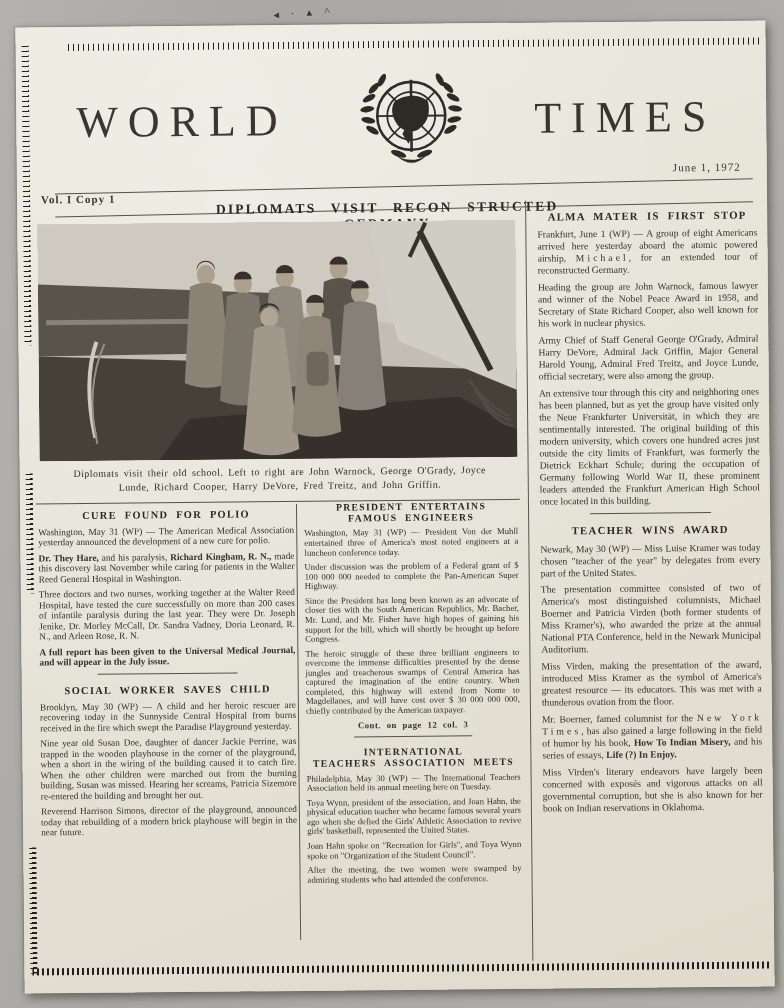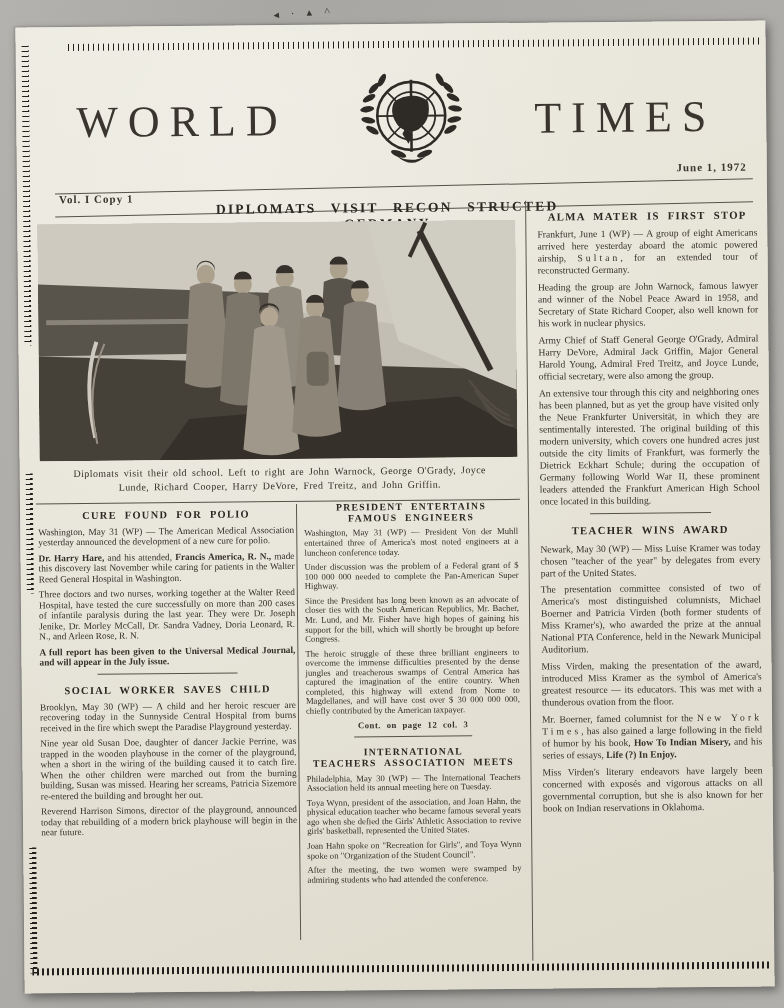--- a/index.html
+++ b/index.html
@@ -28,22 +28,22 @@
   .ink-marks{position:absolute;left:258px;top:-19px;color:#3a3631;font-size:11px;letter-spacing:12px;transform:rotate(-4deg);}
 
   
   .masthead{position:absolute;left:60px;top:40px;width:640px;height:110px;display:flex;align-items:center;justify-content:space-between;}
   .mast-title{font-size:44px;letter-spacing:10px;color:#3a362f;font-weight:normal;}
   .logo{width:110px;height:110px;flex:0 0 auto;margin:0 26px;}
 
   .rule{position:absolute;height:0;border-top:1.4px solid #55524a;}
   .rule-a{left:38px;right:14px;top:162px;transform:rotate(-0.7deg);}
   .rule-b{left:38px;right:14px;top:185px;transform:rotate(-0.7deg);}
-  .date-line{position:absolute;right:20px;top:140px;font-size:11px;font-weight:bold;letter-spacing:1px;color:#3a362f;}
-  .vol-line{position:absolute;left:42px;top:166px;font-size:11px;font-weight:bold;letter-spacing:1px;color:#3a362f;}
+  .date-line{position:absolute;right:26px;top:140px;font-size:11px;font-weight:normal;letter-spacing:1px;color:#3a362f;}
+  .vol-line{position:absolute;left:24px;top:166px;font-size:11px;font-weight:bold;letter-spacing:1px;color:#3a362f;}
 
   .headline{position:absolute;left:150px;top:176px;width:440px;text-align:center;
     font-size:13.5px;font-weight:bold;letter-spacing:2.2px;word-spacing:9px;color:#2b2823;}
 
   
   .photo{position:absolute;left:20px;top:197px;width:478px;height:237px;overflow:hidden;
     box-shadow:0 0 0 1px rgba(90,86,78,.25) inset;}
   .photo svg{display:block;width:100%;height:100%;}
   .caption{position:absolute;left:48px;top:440px;width:424px;text-align:center;
     font-size:10px;line-height:1.35;letter-spacing:.4px;word-spacing:2px;color:#343028;}
@@ -179,21 +179,21 @@
 
   <div class="divider div-lm"></div>
   <div class="divider div-mr"></div>
 
   <div class="col col-left">
       <div class="article">
         <div class="article-title">
           <div>CURE FOUND FOR POLIO</div>
         </div>
         <p class="article-para"><span>Washington, May 31 (WP) — The American Medical Association yesterday announced the development of a new cure for polio.</span></p>
-        <p class="article-para"><span class="b">Dr. Harry Hare,</span><span> and his attended, </span><span class="b">Francis America, R. N.,</span><span> made this discovery last November while caring for patients in the Walter Reed General Hospital in Washington.</span></p>
+        <p class="article-para"><span class="b">Dr. They Hare,</span><span> and his paralysis, </span><span class="b">Richard Kingham, R. N.,</span><span> made this discovery last November while caring for patients in the Walter Reed General Hospital in Washington.</span></p>
         <p class="article-para"><span>Three doctors and two nurses, working together at the Walter Reed Hospital, have tested the cure successfully on more than 200 cases of infantile paralysis during the last year. They were Dr. Joseph Jenike, Dr. Morley McCall, Dr. Sandra Vadney, Doria Leonard, R. N., and Arleen Rose, R. N.</span></p>
         <p class="article-para"><span class="b">A full report has been given to the </span><span class="b">Universal Medical Journal,</span><span class="b"> and will appear in the July issue.</span></p>
         <div class="article-rule"></div>
       </div>
       <div class="article">
         <div class="article-title">
           <div>SOCIAL WORKER SAVES CHILD</div>
         </div>
         <p class="article-para"><span>Brooklyn, May 30 (WP) — A child and her heroic rescuer are recovering today in the Sunnyside Central Hospital from burns received in the fire which swept the Paradise Playground yesterday.</span></p>
         <p class="article-para"><span>Nine year old Susan Doe, daughter of dancer Jackie Perrine, was trapped in the wooden playhouse in the corner of the playground, when a short in the wiring of the building caused it to catch fire. When the other children were marched out from the burning building, Susan was missed. Hearing her screams, Patricia Sizemore re-entered the building and brought her out.</span></p>
@@ -222,21 +222,21 @@
         <p class="article-para"><span>Toya Wynn, president of the association, and Joan Hahn, the physical education teacher who became famous several years ago when she defied the Girls' Athletic Association to revive girls' basketball, represented the United States.</span></p>
         <p class="article-para"><span>Joan Hahn spoke on "Recreation for Girls", and Toya Wynn spoke on "Organization of the Student Council".</span></p>
         <p class="article-para"><span>After the meeting, the two women were swamped by admiring students who had attended the conference.</span></p>
       </div>
     </div>
   <div class="col col-right">
       <div class="article">
         <div class="article-title">
           <div>ALMA MATER IS FIRST STOP</div>
         </div>
-        <p class="article-para"><span>Frankfurt, June 1 (WP) — A group of eight Americans arrived here yesterday aboard the atomic powered airship, </span><span class="sp">Sultan</span><span>, for an extended tour of reconstructed Germany.</span></p>
+        <p class="article-para"><span>Frankfurt, June 1 (WP) — A group of eight Americans arrived here yesterday aboard the atomic powered airship, </span><span class="sp">Michael</span><span>, for an extended tour of reconstructed Germany.</span></p>
         <p class="article-para"><span>Heading the group are John Warnock, famous lawyer and winner of the Nobel Peace Award in 1958, and Secretary of State Richard Cooper, also well known for his work in nuclear physics.</span></p>
         <p class="article-para"><span>Army Chief of Staff General George O'Grady, Admiral Harry DeVore, Admiral Jack Griffin, Major General Harold Young, Admiral Fred Treitz, and Joyce Lunde, official secretary, were also among the group.</span></p>
         <p class="article-para"><span>An extensive tour through this city and neighboring ones has been planned, but as yet the group have visited only the Neue Frankfurter Universität, in which they are sentimentally interested. The original building of this modern university, which covers one hundred acres just outside the city limits of Frankfurt, was formerly the Dietrick Eckhart Schule; during the occupation of Germany following World War II, these prominent leaders attended the Frankfurt American High School once located in this building.</span></p>
         <div class="article-rule"></div>
       </div>
       <div class="article">
         <div class="article-title">
           <div>TEACHER WINS AWARD</div>
         </div>
         <p class="article-para"><span>Newark, May 30 (WP) — Miss Luise Kramer was today chosen "teacher of the year" by delegates from every part of the United States.</span></p>

